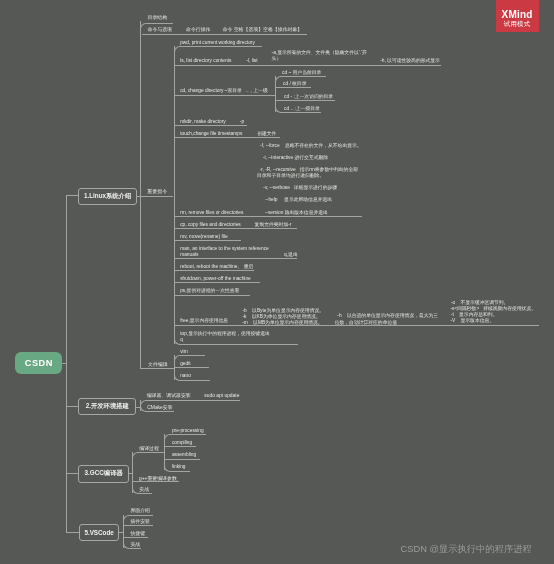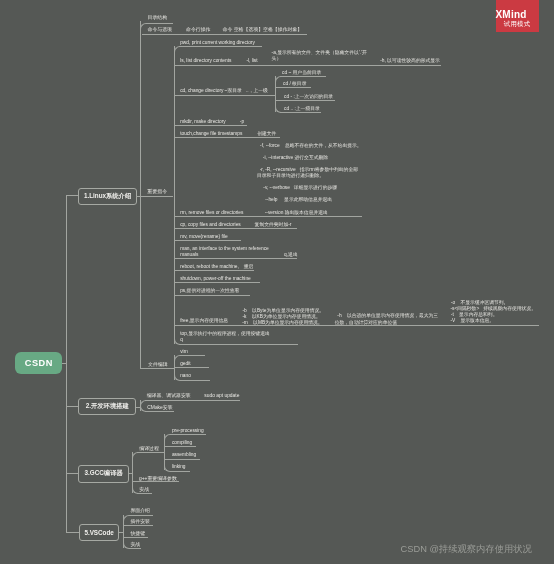--- a/index.html
+++ b/index.html
@@ -21,21 +21,21 @@
   .boxnode{position:absolute;border:1px solid #a6a9a3;border-radius:3px;
            color:#f0efec;display:flex;align-items:center;justify-content:center;
            font-size:6.3px;font-weight:bold;}
   .rootnode{position:absolute;background:#68a984;border-radius:6px;
             color:#ffffff;font-weight:bold;display:flex;
             align-items:center;justify-content:center;font-size:9.2px;
             letter-spacing:0.5px;padding-left:0.5px;}
 
   #xmind{position:absolute;left:495.5px;top:0px;width:43.2px;height:31.8px;
          background:#cb3a42;}
-  #xmind .bm{position:absolute;left:0;right:0;top:10.0px;text-align:left;
+  #xmind .bm{position:absolute;left:0;right:0;top:10.0px;text-align:center;
              color:#fff;font-weight:bold;font-size:10px;letter-spacing:0.2px;
              line-height:9px;}
   #xmind .bs{position:absolute;left:0;right:0;top:20.0px;text-align:center;
              color:#fff;font-size:6.4px;letter-spacing:0.3px;line-height:7px;}
   #wm{position:absolute;left:400.5px;top:542.5px;color:#9a9c97;font-size:9.3px;
       letter-spacing:0px;}
 </style>
 </head>
 <body>
 
@@ -192,14 +192,14 @@
 <div class="hline" style="left:123.4px;top:525.4px;width:29.2px;"></div>
 <div class="nd" style="left:130.4px;top:530.6px;font-size:4.9px;line-height:6.2px;">快捷键</div>
 <div class="hline" style="left:123.4px;top:537.2px;width:25.0px;"></div>
 <div class="nd" style="left:130.4px;top:541.8px;font-size:4.9px;line-height:6.2px;">实战</div>
 <div class="corner c-bl" style="left:123.4px;top:542.4px;width:5.5px;height:5.5px;"></div>
 <div class="hline" style="left:128.9px;top:547.9px;width:12.5px;"></div>
   <div id="xmind">
     <span class="bm">XMind</span>
     <span class="bs">试用模式</span>
   </div>
-  <div id="wm">CSDN @持续观察内存使用状况</div>
+  <div id="wm">CSDN @显示执行中的程序进程</div>
 </div>
 
 </body></html>

